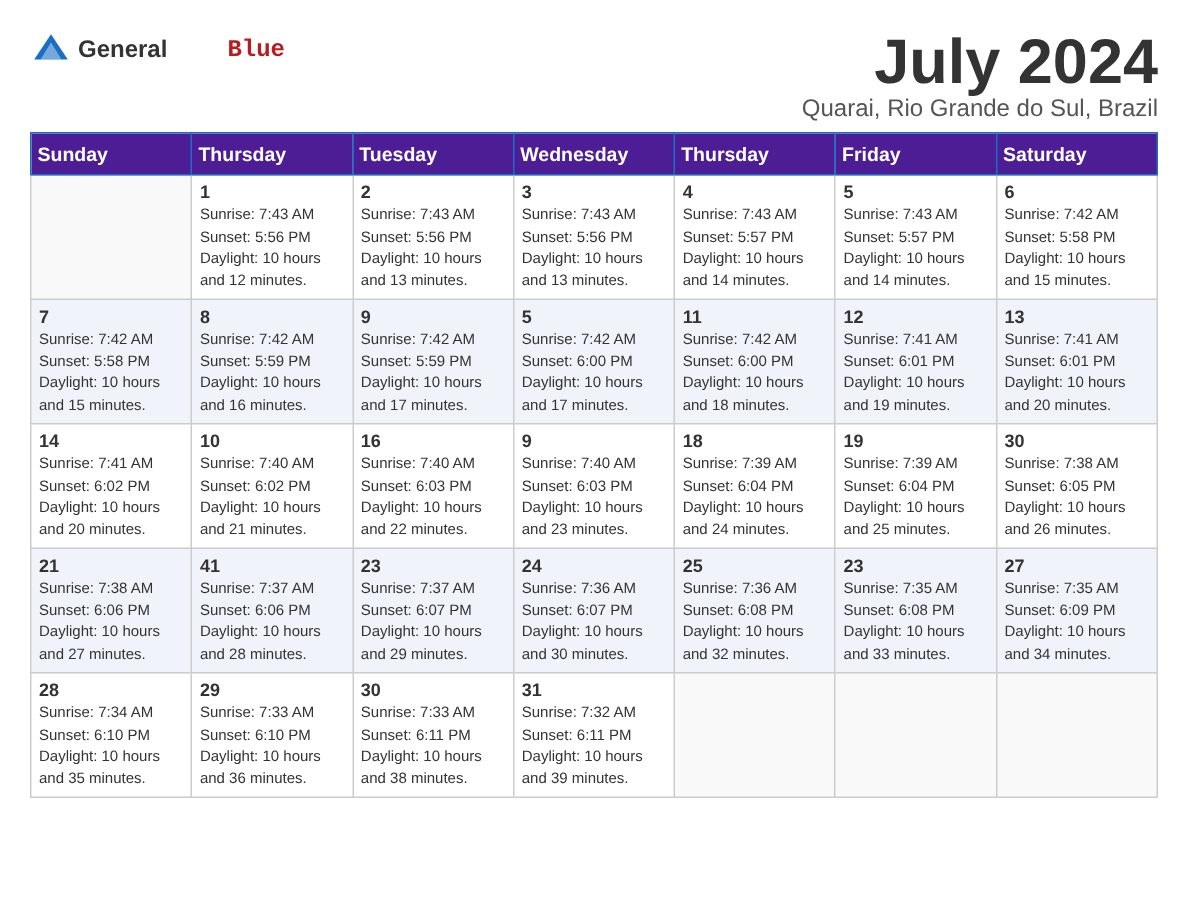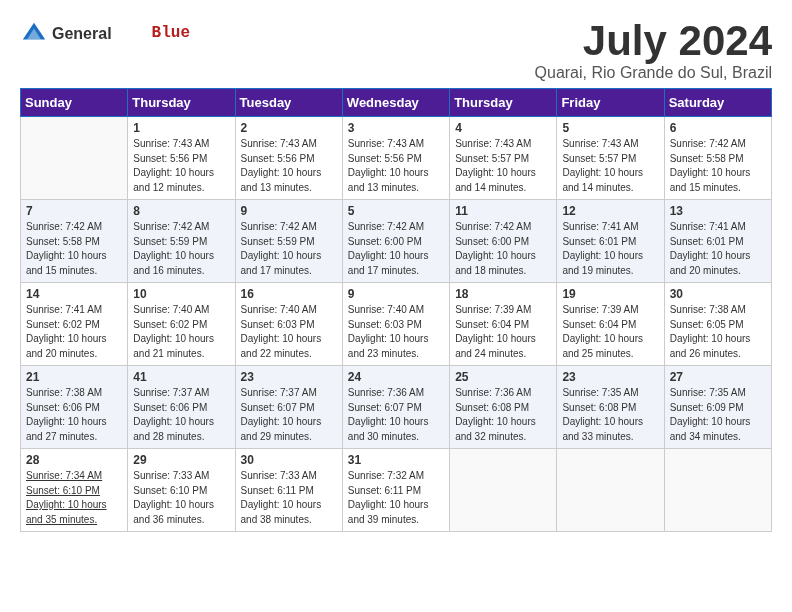--- a/index.html
+++ b/index.html
@@ -319,21 +319,21 @@
           <span class="day-number">27</span>
           <div class="day-info" style="white-space: pre-line;">Sunrise: 7:35 AM
 Sunset: 6:09 PM
 Daylight: 10 hours
 and 34 minutes.</div>
         </td>
       </tr>
       <tr>
         <td>
           <span class="day-number">28</span>
-          <div class="day-info" style="white-space: pre-line; text-decoration: underline;">Sunrise: 7:34 AM
+          <div class="day-info" style="white-space: pre-line;">Sunrise: 7:34 AM
 Sunset: 6:10 PM
 Daylight: 10 hours
 and 35 minutes.</div>
         </td>
         <td>
           <span class="day-number">29</span>
           <div class="day-info" style="white-space: pre-line;">Sunrise: 7:33 AM
 Sunset: 6:10 PM
 Daylight: 10 hours
 and 36 minutes.</div>

